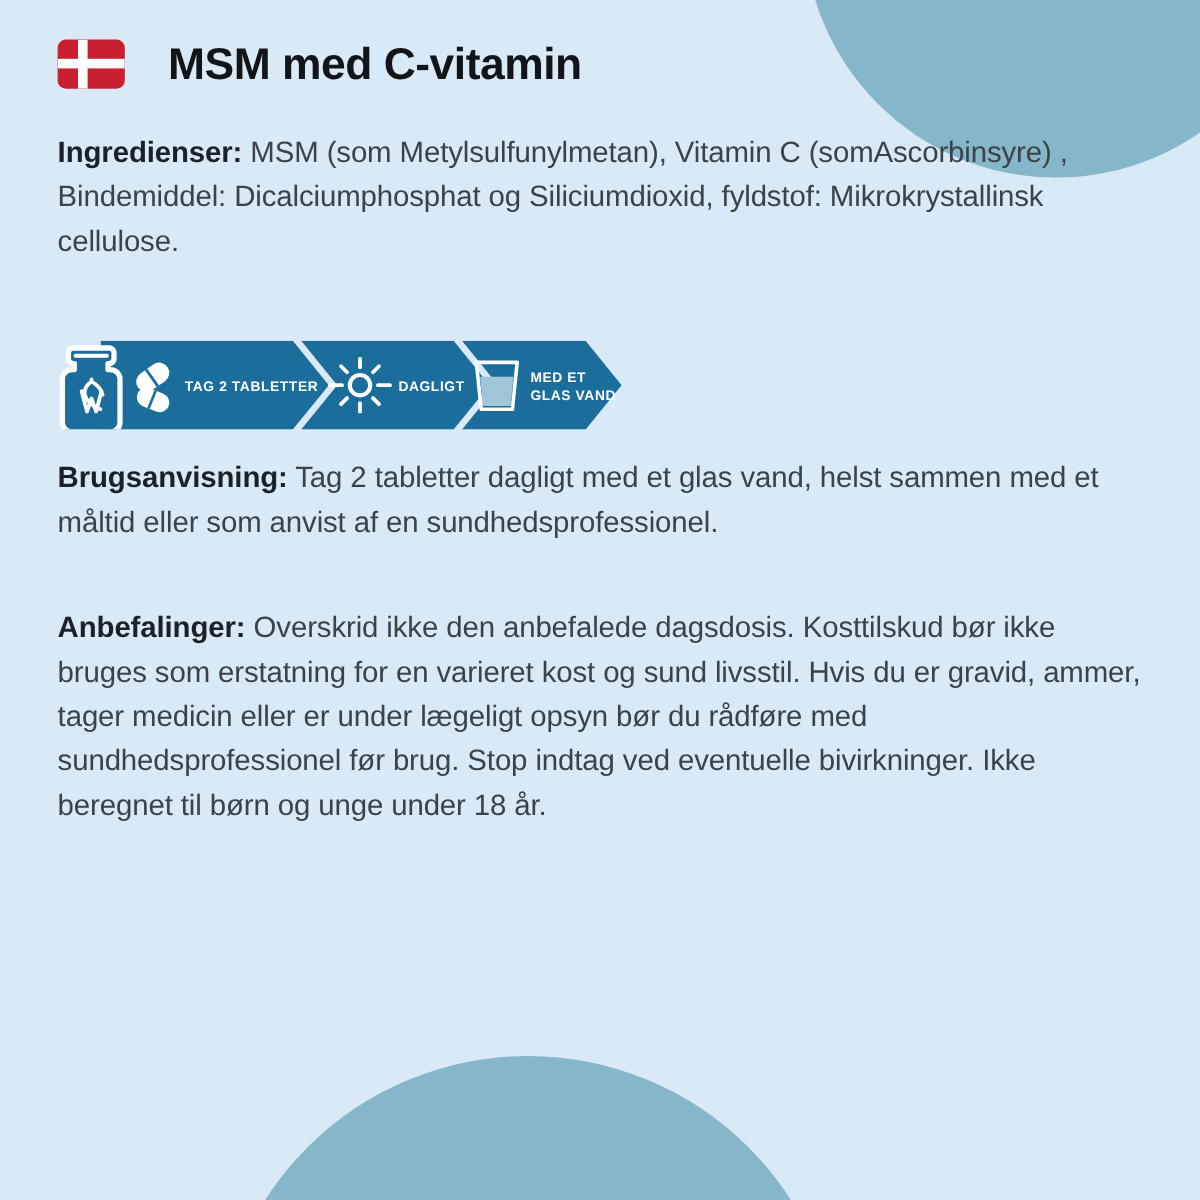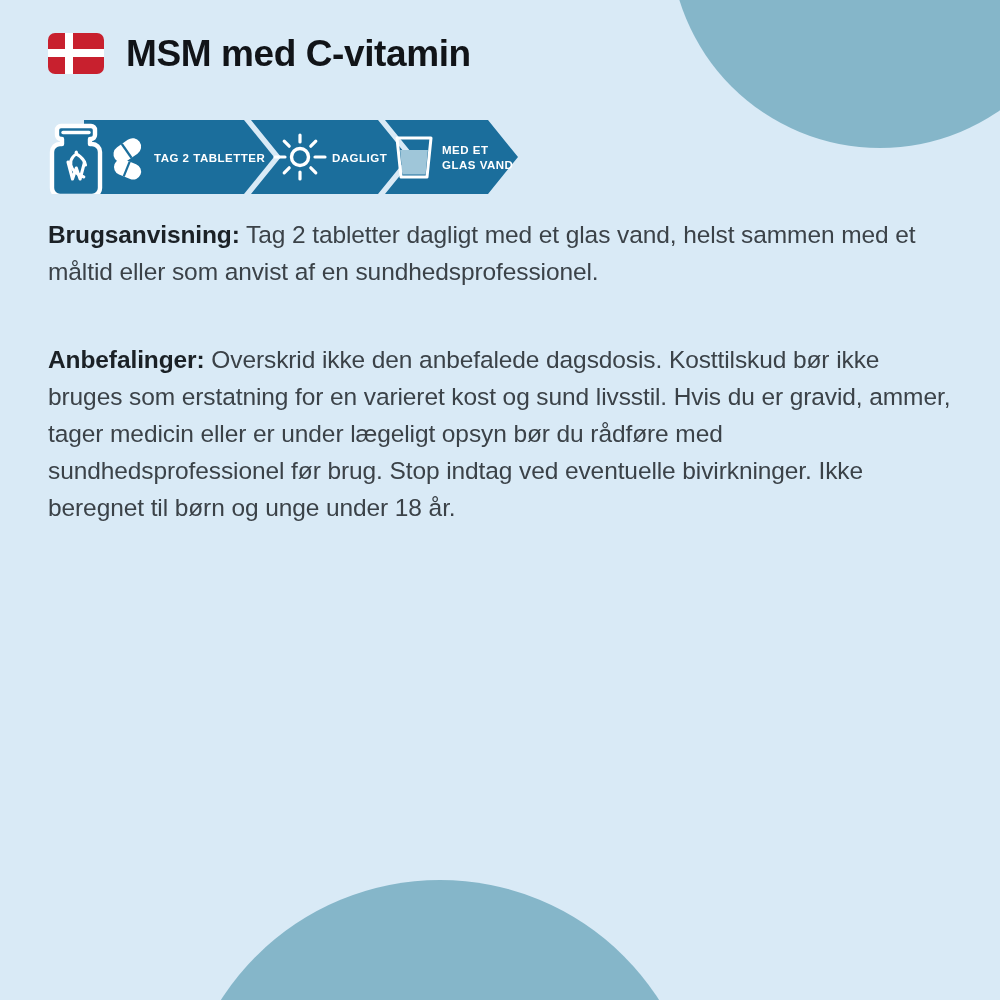--- a/index.html
+++ b/index.html
@@ -47,21 +47,21 @@
     position: relative;
     width: 1000px;
     height: 1000px;
     padding: 0 48px;
   }
 
   
   .header {
     display: flex;
     align-items: center;
-    gap: 22px;
+    gap: 36px;
     padding-top: 33px;
   }
   .flag {
     width: 56px;
     height: 41px;
     border-radius: 7px;
     background: #c8202e;
     position: relative;
     flex: 0 0 auto;
     overflow: hidden;
@@ -101,21 +101,21 @@
   .para b {
     color: #1b2126;
     font-weight: bold;
   }
   .para-ingredients { margin-top: 35px; }
   .para-usage      { }
   .para-recommend  { margin-top: 51px; }
 
   
   .banner {
-    margin-top: 46px;
+    margin-top: 64px;
     position: relative;
     width: 470px;
     height: 96px;
   }
   .banner svg { display: block; }
 
   .banner-label {
     font-family: "Liberation Sans", sans-serif;
     font-weight: bold;
     fill: #ffffff;
@@ -131,20 +131,21 @@
   <div class="circle circle-bl"></div>
 </div>
 
 <div class="page">
 
   <div class="header">
     <div class="flag"></div>
     <h1 class="page-title">MSM med C-vitamin</h1>
   </div>
 
+  <p class="para para-ingredients"><b>Ingredienser:</b><span> MSM (som Metylsulfunylmetan), Vitamin C (somAscorbinsyre) , Bindemiddel: Dicalciumphosphat og Siliciumdioxid, fyldstof: Mikrokrystallinsk cellulose.</span></p>
 
   <div class="banner">
     <svg width="470" height="74" viewBox="0 0 470 74" xmlns="http://www.w3.org/2000/svg" aria-hidden="true">
 
       <path d="M36 0 H196 L226 37 L196 74 H36 Z" fill="#1b6e9c"></path>
 
       <path d="M203 0 H330 L360 37 L330 74 H203 L233 37 Z" fill="#1b6e9c"></path>
 
       <path d="M337 0 H440 L470 37 L440 74 H337 L367 37 Z" fill="#1b6e9c"></path>
 

